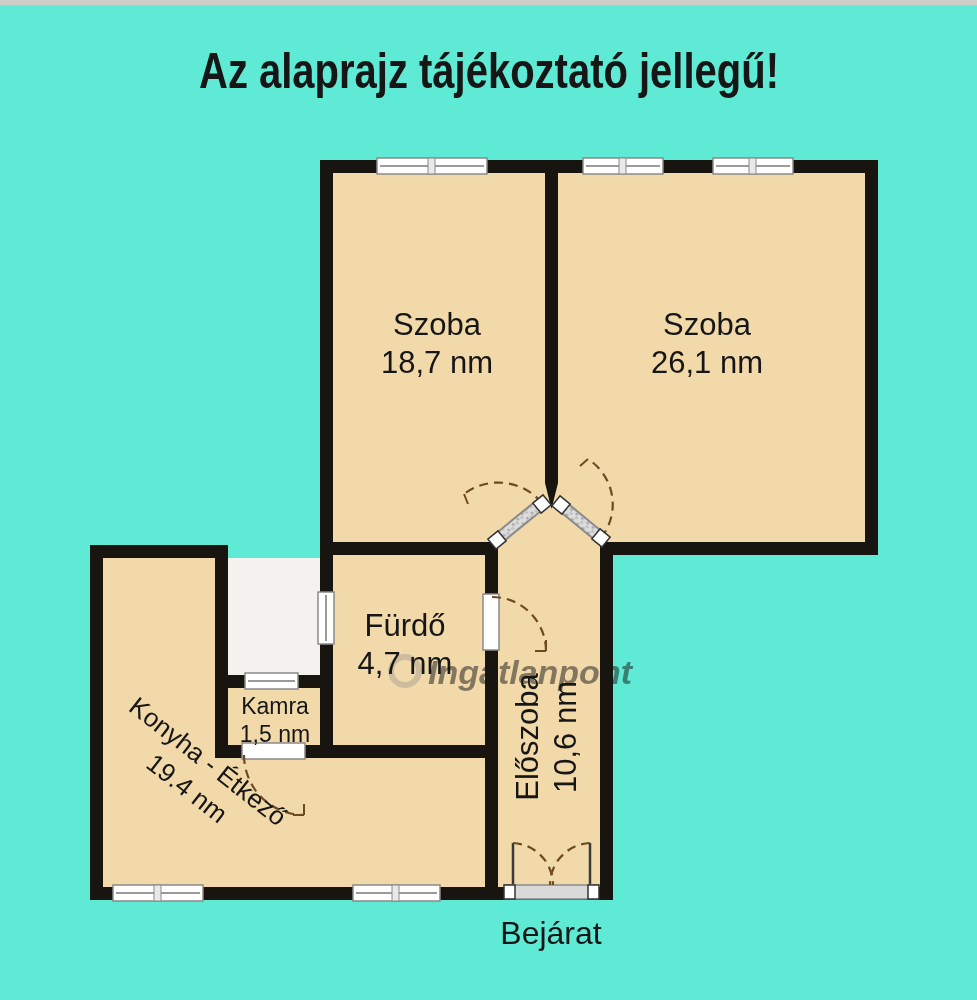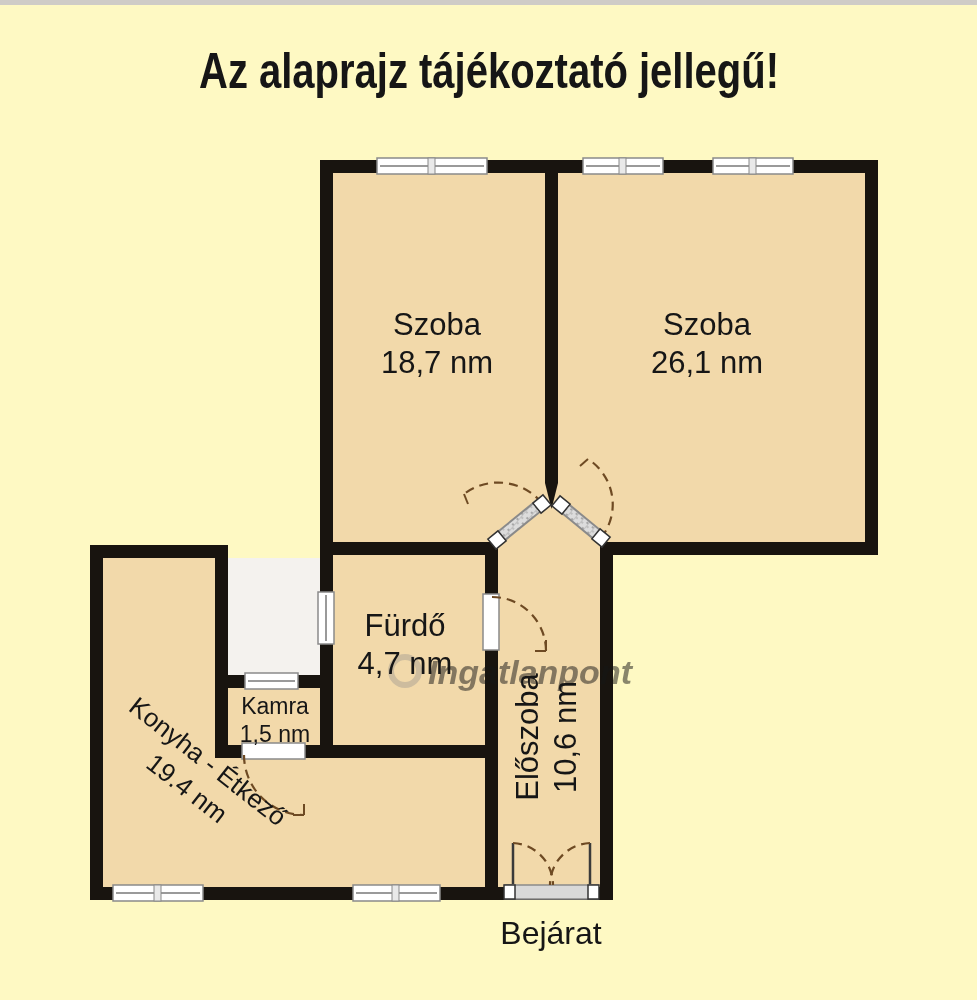--- a/index.html
+++ b/index.html
@@ -1,18 +1,18 @@
 <!DOCTYPE html>
 <html><head>
 <meta charset="utf-8">
 <style>
   html,body{margin:0;padding:0;background:#9a9a9a;}
   #stage{
     position:relative;width:977px;height:1000px;margin:0 auto;
-    background:#fef9c3;overflow:hidden;
+    background:#5eead4;overflow:hidden;
     font-family:"Liberation Sans",sans-serif;
   }
   #stage .top-edge{
     position:absolute;top:0;left:0;width:100%;height:5px;
     background:#cfccc7;
   }
   svg{position:absolute;top:0;left:0;}
   svg text{font-family:"Liberation Sans",sans-serif;fill:#161616;}
 </style>
 </head>

